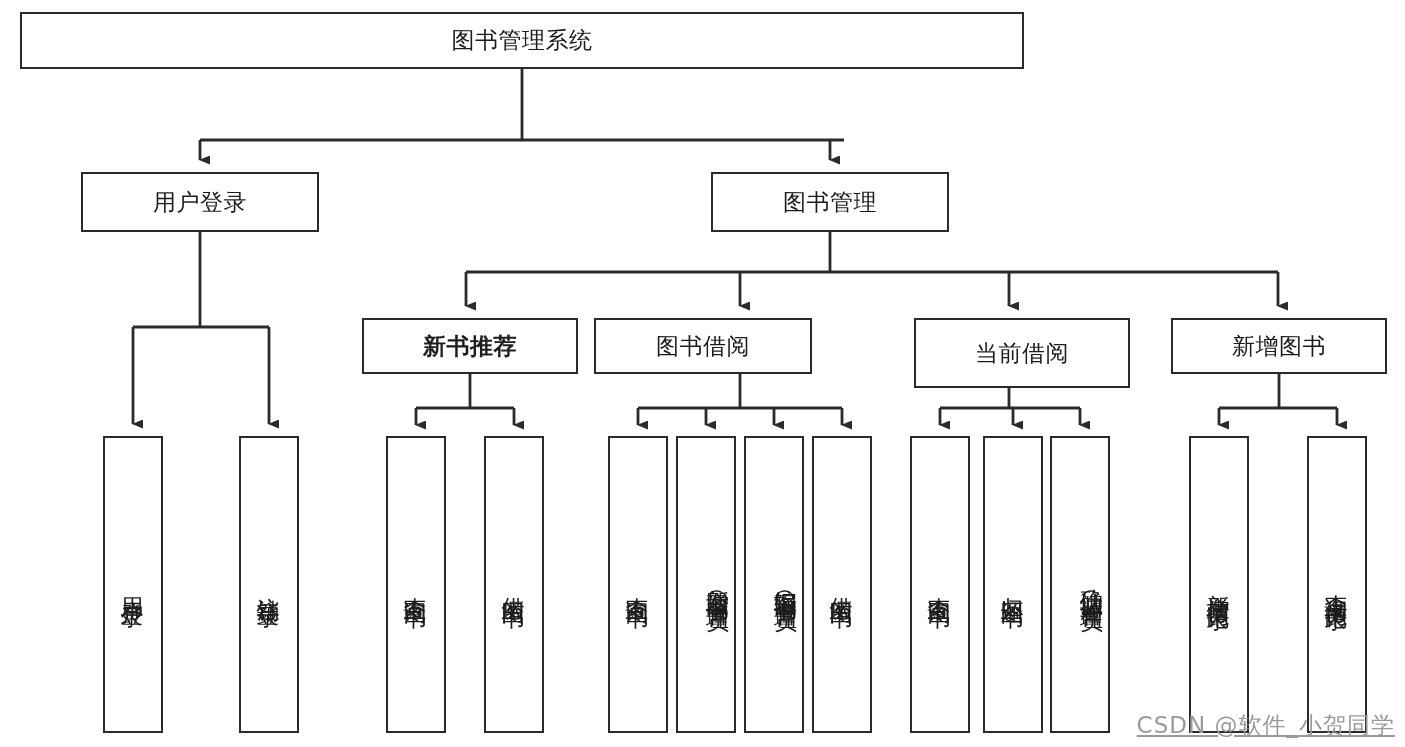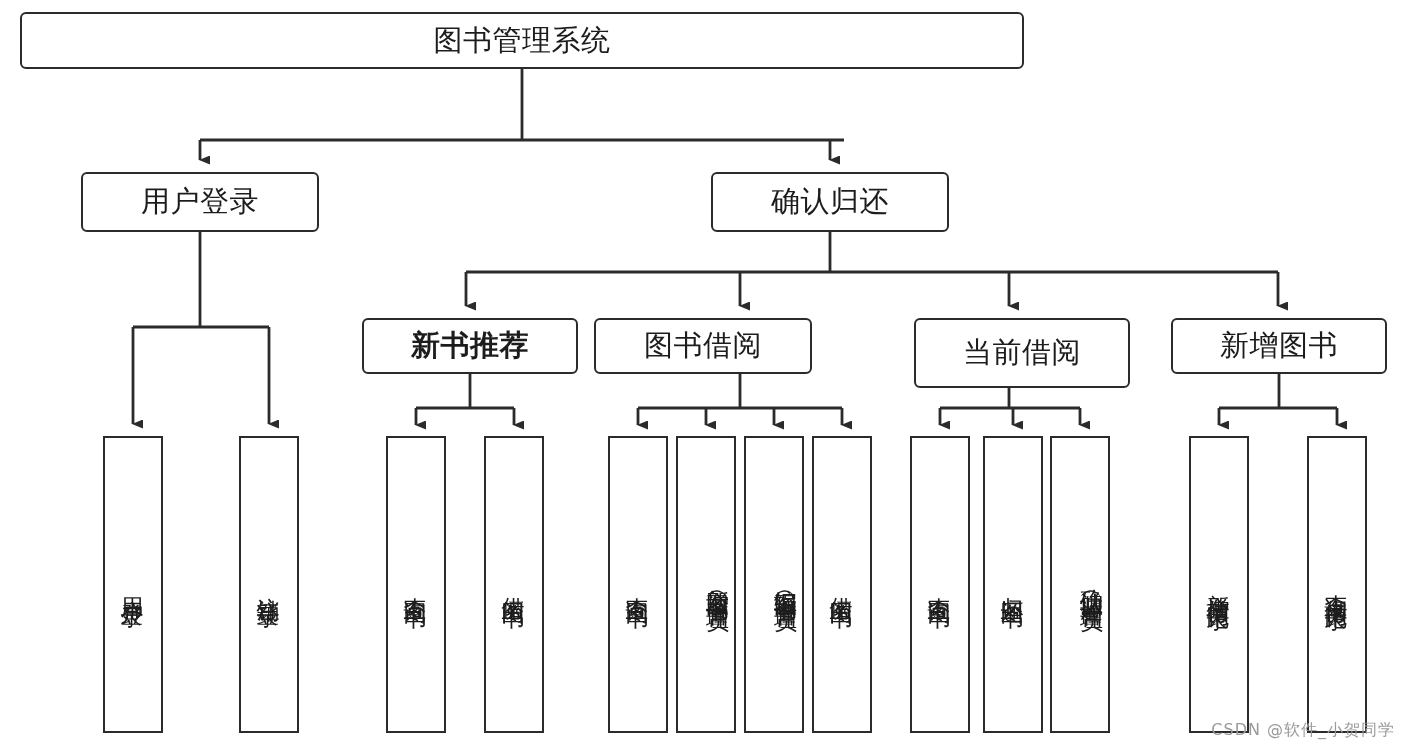--- a/index.html
+++ b/index.html
@@ -28,23 +28,22 @@
     position: absolute;
     box-sizing: border-box;
     border: 2.5px solid #2b2b2b;
     background: #ffffff;
     display: flex;
     align-items: center;
     justify-content: center;
     color: #1c1c1c;
   }
   .node.horiz {
-    font-size: 29px;
+    font-size: 23px;
     letter-spacing: 0.5px;
-    border-radius: 6px;
   }
   .node.vert {
     writing-mode: vertical-rl;
     text-orientation: upright;
     font-size: 23px;
     letter-spacing: 3px;
     padding-top: 4px;
     padding-bottom: 4px;
     align-items: flex-start;
     justify-content: center;
@@ -53,24 +52,25 @@
     align-items: center;
   }
   .node-label {
     display: block;
     white-space: nowrap;
   }
   #watermark {
     position: absolute;
     right: 10px;
     bottom: 6px;
-    font-size: 16px;
+    font-size: 23px;
     color: #9a9a9a;
     letter-spacing: 1px;
     white-space: nowrap;
+    text-decoration: underline;
   }
 </style>
 </head>
 <body>
 
 <div id="diagram-root">
 
   <svg id="wires" viewBox="0 0 1405 747" xmlns="http://www.w3.org/2000/svg">
     <defs>
       <marker id="arrowhead" markerWidth="9" markerHeight="11" refX="4.5" refY="10" orient="auto" markerUnits="userSpaceOnUse">
@@ -122,21 +122,21 @@
   </svg>
 
   <div class="node horiz" style="left:20px; top:12px; width:1004px; height:57px;">
     <span class="node-label">图书管理系统</span>
   </div>
 
   <div class="node horiz" style="left:81px; top:172px; width:238px; height:60px;">
     <span class="node-label">用户登录</span>
   </div>
   <div class="node horiz" style="left:711px; top:172px; width:238px; height:60px;">
-    <span class="node-label">确认归还</span>
+    <span class="node-label">图书管理</span>
   </div>
 
   <div class="node horiz" style="left:362px; top:318px; width:216px; height:56px;font-weight:bold;">
     <span class="node-label">新书推荐</span>
   </div>
   <div class="node horiz" style="left:594px; top:318px; width:218px; height:56px;">
     <span class="node-label">图书借阅</span>
   </div>
   <div class="node horiz" style="left:901px; top:318px; width:216px; height:70px;margin-left:13px;">
     <span class="node-label">当前借阅</span>

